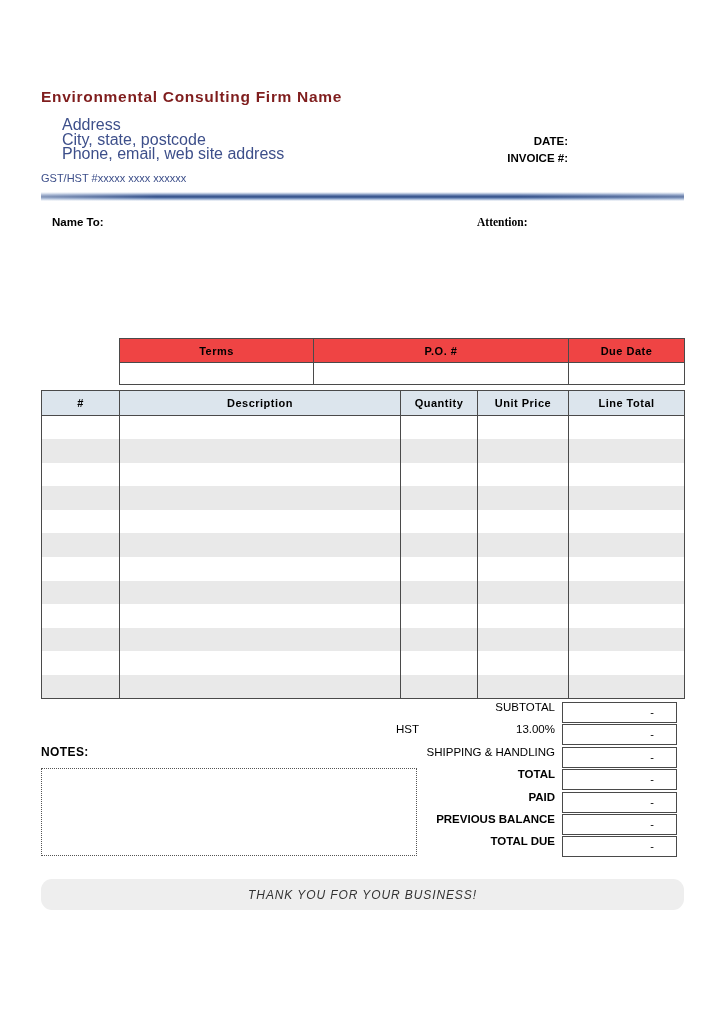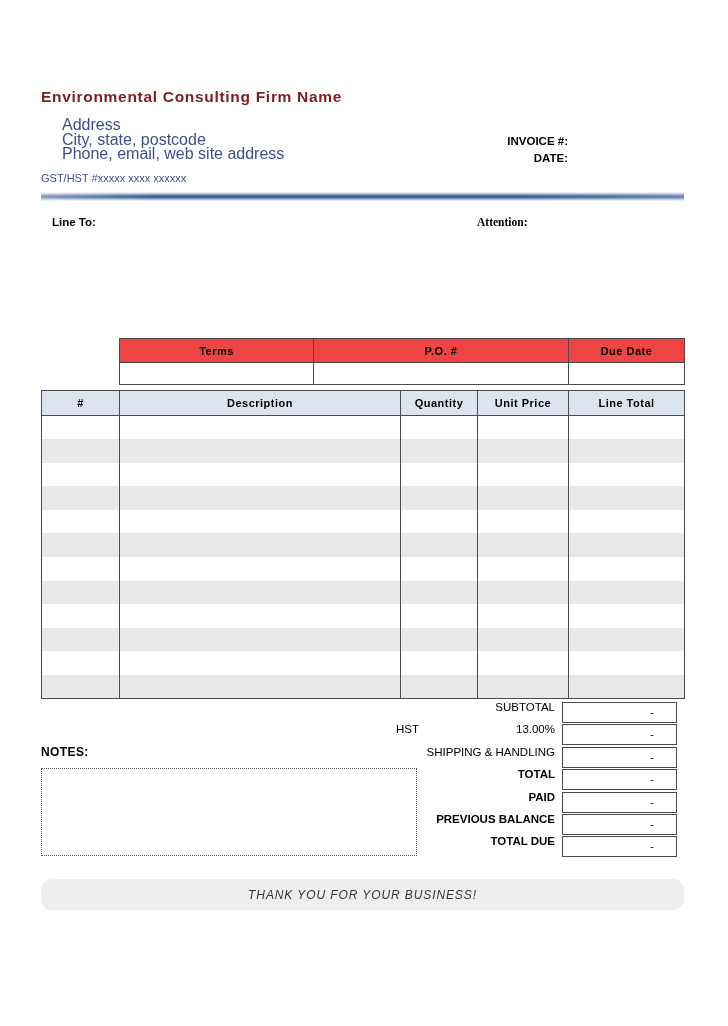--- a/index.html
+++ b/index.html
@@ -266,27 +266,27 @@
   <div class="company-addr">
     <div>Address</div>
     <div>City, state, postcode</div>
     <div>Phone, email, web site address</div>
   </div>
 
   <div class="company-gst">GST/HST #xxxxx xxxx xxxxxx</div>
 
 
   <div class="meta-labels">
+    <div>DATE:</div>
     <div>INVOICE #:</div>
-    <div>DATE:</div>
   </div>
 
   <div class="divider"></div>
 
-  <div class="billto">Line To:</div>
+  <div class="billto">Name To:</div>
   <div class="attention">Attention:</div>
 
   <table class="terms-table">
     <colgroup>
       <col style="width:194px">
       <col style="width:255px">
       <col style="width:116px">
     </colgroup>
     <thead>
       <tr>

